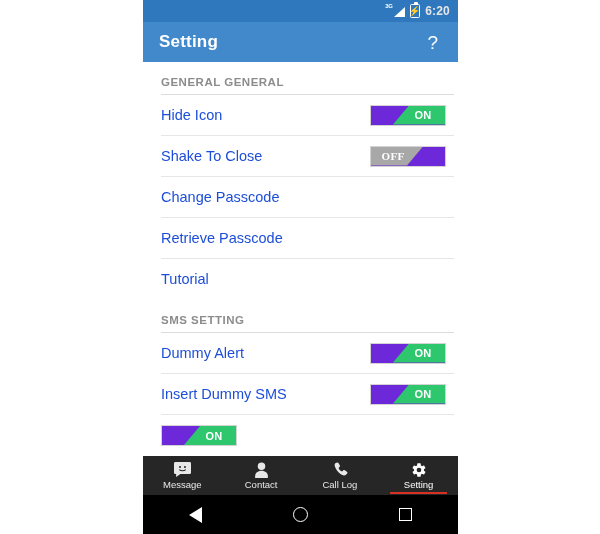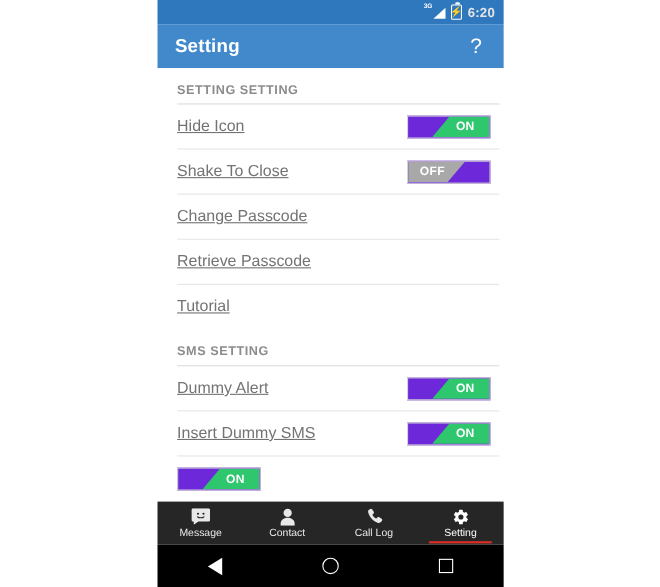--- a/index.html
+++ b/index.html
@@ -156,24 +156,23 @@
     margin-left: 18px;
     margin-right: 4px;
     padding-right: 8px;
     border-bottom: 1px solid #e6e6e6;
     box-sizing: border-box;
     cursor: pointer;
   }
   .row.no-border { border-bottom: none; }
   .row-label {
     font-size: 14.5px;
-    color: #737373;
+    color: #1d4ed8;
     line-height: 1.25;
     max-width: 200px;
-    text-decoration: underline;
   }
 
   
   .toggle {
     position: relative;
     width: 76px;
     height: 21px;
     border: 1px solid #d3d3d3;
     background: #6d28d9;
     box-sizing: border-box;
@@ -202,21 +201,21 @@
     top: 0;
     height: 100%;
     display: flex;
     align-items: center;
     font-size: 11px;
     font-weight: bold;
     color: #ffffff;
     letter-spacing: 0.3px;
   }
   .toggle.on .txt { right: 0; width: 52px; justify-content: center; padding-left: 8px; box-sizing: border-box; }
-  .toggle.off .txt { left: 0; width: 52px; justify-content: center; padding-right: 8px; box-sizing: border-box; }
+  .toggle.off .txt { left: 0; width: 52px; justify-content: center; padding-right: 8px; box-sizing: border-box; font-family: Liberation Serif, serif; }
 
   
   .tabbar {
     position: absolute;
     left: 0;
     right: 0;
     bottom: 39px;
     height: 39px;
     background: #262626;
     display: flex;
@@ -325,21 +324,21 @@
     </div>
   </div>
 
   <div class="toolbar">
     <span class="toolbar-title">Setting</span>
     <span class="help-icon">?</span>
   </div>
 
   <div class="content">
 
-    <div class="section-header">SETTING SETTING</div>
+    <div class="section-header">GENERAL GENERAL</div>
 
     <div class="row">
       <span class="row-label">Hide Icon</span>
       <span class="toggle on">
         <span class="fill"></span>
         <span class="txt">ON</span>
       </span>
     </div>
 
     <div class="row">

